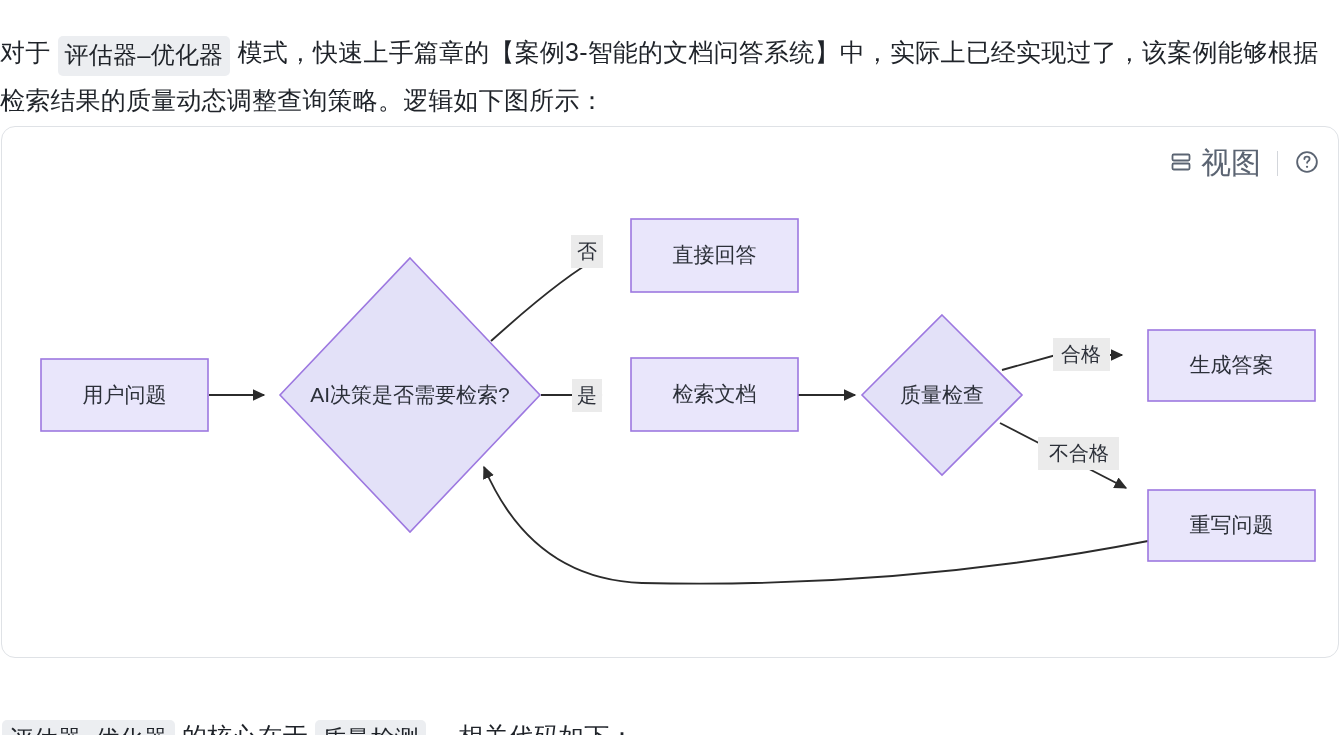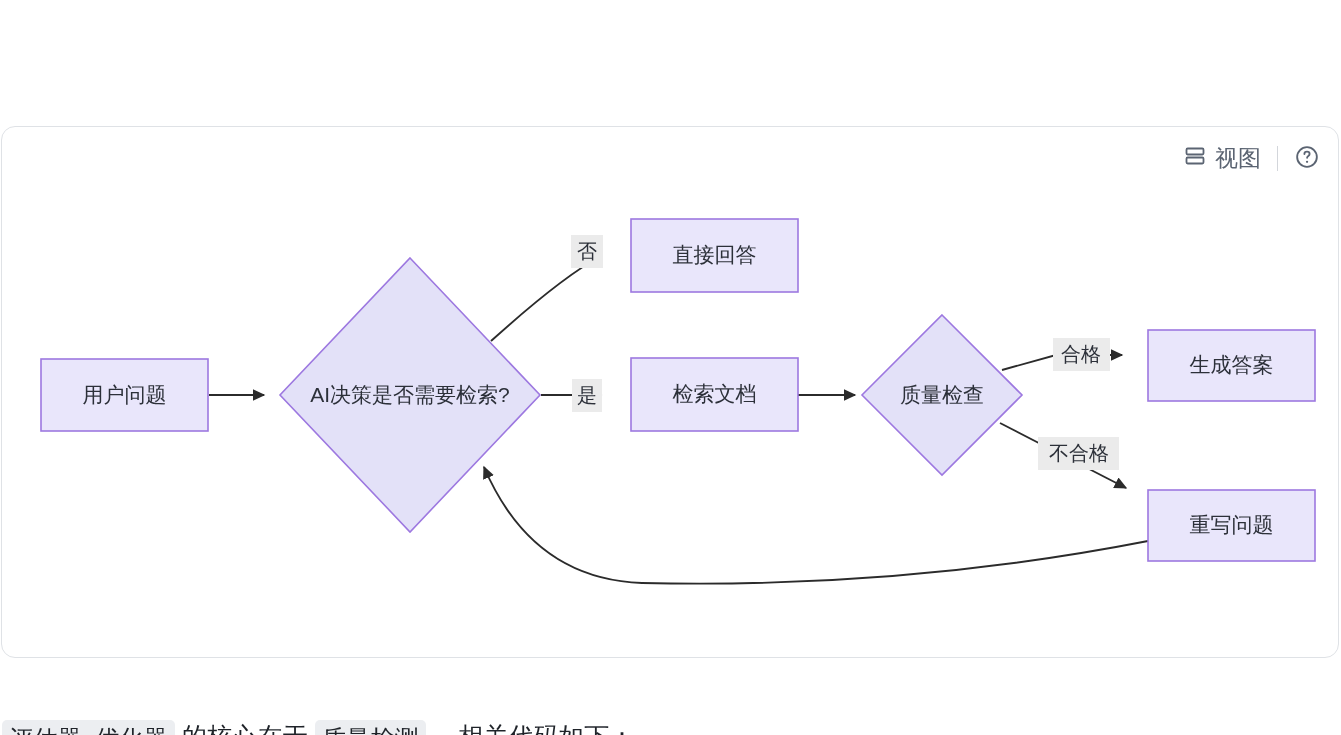--- a/index.html
+++ b/index.html
@@ -50,21 +50,21 @@
     right: 18px; top: 16px;
     display: flex;
     align-items: center;
     gap: 13px;
     color: #5b6472;
   }
   .tool-btn {
     display: flex;
     align-items: center;
     gap: 8px;
-    font-size: 23px;
+    font-size: 30px;
     color: #5b6472;
     cursor: pointer;
     user-select: none;
   }
   .tool-sep {
     width: 1px; height: 25px;
     background: #d3d6db;
     margin: 0 3px;
   }
   .view-icon { display: block; }
@@ -101,20 +101,21 @@
     fill: #2c3039;
     text-anchor: middle;
     dominant-baseline: middle;
   }
 </style>
 </head>
 <body>
 
 <div class="page">
 
+  <p class="para top"><span>对于 </span><span class="codespan">评估器–优化器</span><span> 模式，快速上手篇章的【案例3-智能的文档问答系统】中，实际上已经实现过了，该案例能够根据检索结果的质量动态调整查询策略。逻辑如下图所示：</span></p>
 
   <div class="diagram-card">
 
     <div class="card-toolbar">
       <div class="tool-btn">
         <span class="view-icon">
           <svg width="24" height="24" viewBox="0 0 24 24" fill="none">
             <rect x="3.5" y="4.5" width="17" height="6" rx="1.2" stroke="#5b6472" stroke-width="1.8"></rect>
             <rect x="3.5" y="13.5" width="17" height="6" rx="1.2" stroke="#5b6472" stroke-width="1.8"></rect>
           </svg>

